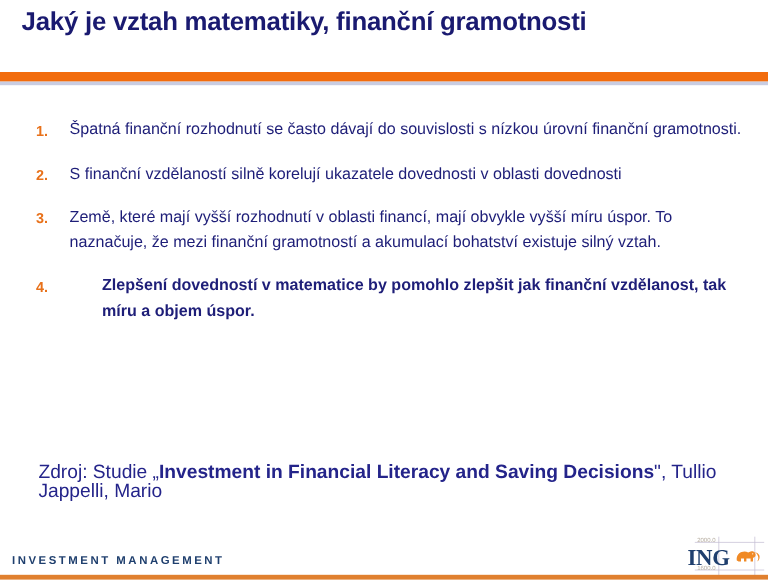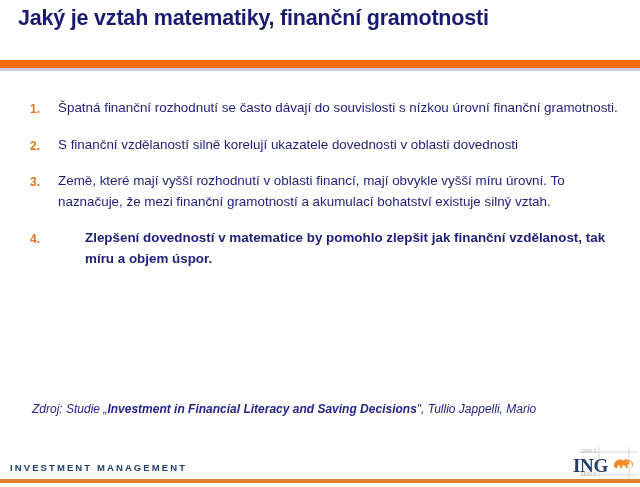--- a/index.html
+++ b/index.html
@@ -74,25 +74,24 @@
     font-weight: 700;
   }
   .li .txt { display: block; }
   .li b { font-weight: 400; }
   .li-4 .txt { font-weight: 700; margin-left: 27px; }
 
   
   .source {
     position: absolute;
     left: 32px;
-    top: 401px;
+    top: 386px;
     width: 580px;
-    font-size: 12px;
+    font-size: 16px;
     line-height: 16px;
-    font-style: italic;
     color: #24248a;
   }
   .source .l2 { display: block; padding-left: 30px; }
   .source b { font-weight: 700; }
 
   
   .footer-label {
     position: absolute;
     left: 10px;
     top: 462px;
@@ -174,21 +173,21 @@
     <span class="txt"><b>Špatná finanční rozhodnutí</b> se často dávají do souvislosti s <b>nízkou úrovní finanční gramotnosti</b>.</span>
   </div>
 
   <div class="li li-2">
     <span class="num">2.</span>
     <span class="txt">S finanční vzdělaností silně korelují ukazatele dovednosti v oblasti <b>dovednosti</b></span>
   </div>
 
   <div class="li li-3">
     <span class="num">3.</span>
-    <span class="txt">Země, které mají <b>vyšší rozhodnutí v oblasti financí</b>, mají obvykle <b>vyšší míru úrovní</b>. To naznačuje, že mezi finanční gramotností a akumulací bohatství existuje silný vztah.</span>
+    <span class="txt">Země, které mají <b>vyšší rozhodnutí v oblasti financí</b>, mají obvykle <b>vyšší míru úspor</b>. To naznačuje, že mezi finanční gramotností a akumulací bohatství existuje silný vztah.</span>
   </div>
 
   <div class="li li-4">
     <span class="num">4.</span>
     <span class="txt">Zlepšení dovedností v matematice by pomohlo zlepšit jak finanční vzdělanost, tak míru a objem úspor.</span>
   </div>
 
 </div>
 
 <div class="source">

